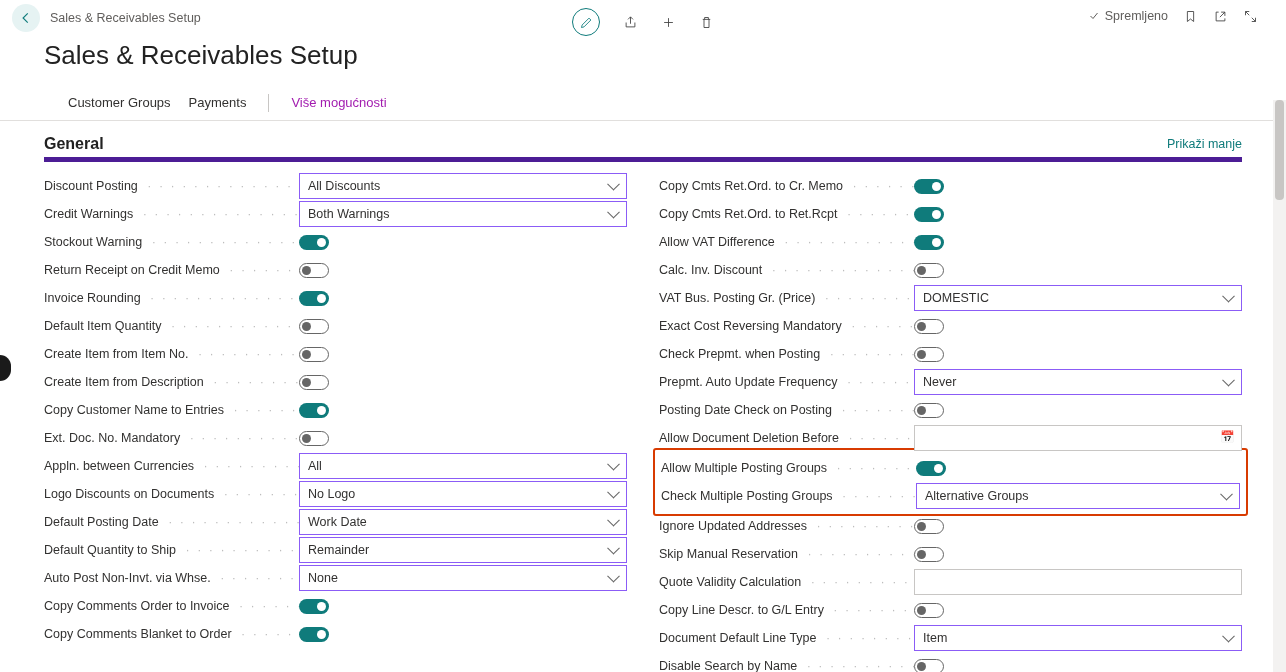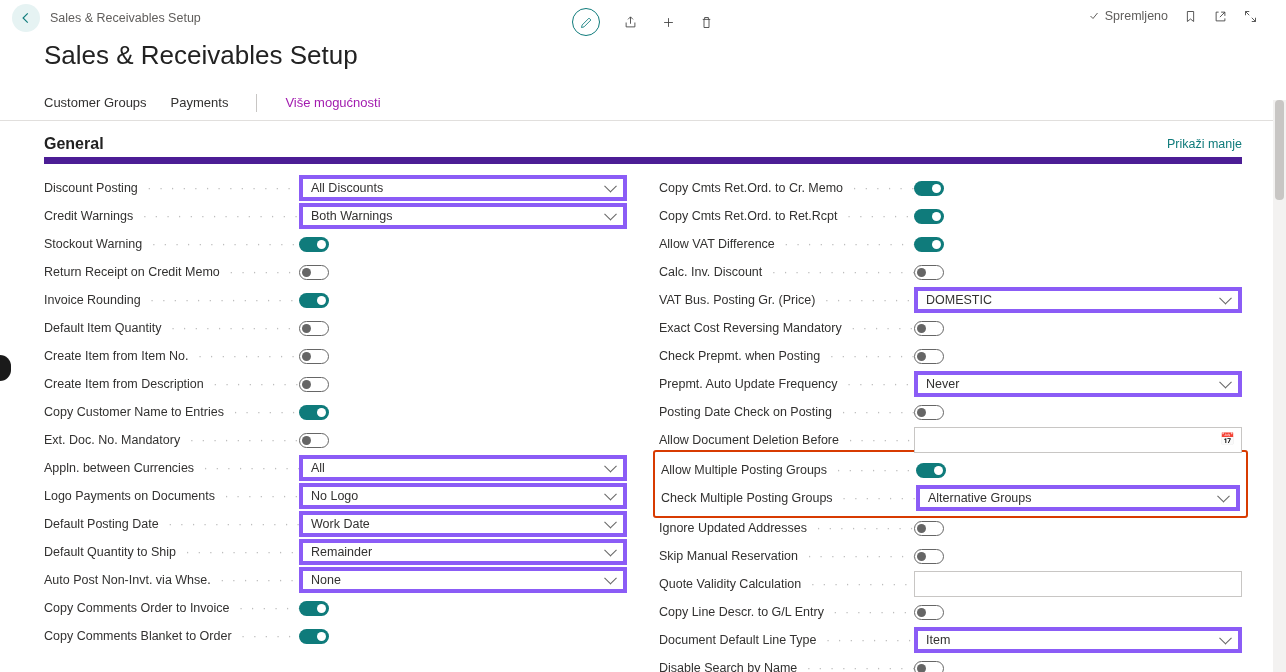--- a/index.html
+++ b/index.html
@@ -17,39 +17,39 @@
 .icon-btn svg, .edit-circle svg { width:15px; height:15px; stroke:#424242; fill:none; stroke-width:1.4; }
 .edit-circle svg { stroke:#0f7b7b; }
 
 .toolbar-right { position:absolute; right:28px; top:8px; display:flex; align-items:center; gap:14px; }
 .saved { color:#605e5c; font-size:12.5px; display:flex; align-items:center; gap:5px; }
 .saved svg { width:12px; height:12px; stroke:#605e5c; fill:none; stroke-width:2; }
 
 .title-block { padding: 4px 0 14px 44px; }
 .page-title { font-size: 26px; font-weight: 400; color: #222; }
 
-.actions-row { display:flex; align-items:center; padding: 0 44px; height:36px; border-bottom:1px solid #e1dfdd; gap:24px; }
+.actions-row { display:flex; align-items:center; padding: 0 68px; height:36px; border-bottom:1px solid #e1dfdd; gap:18px; }
 .action-link { font-size:13px; color:#323130; cursor:pointer; }
 .action-divider { width:1px; height:18px; background:#c8c6c4; margin:0 4px; }
 .more-link { color:#a21caf; }
 
 .section { padding: 14px 44px 0 44px; }
-.section-head { display:flex; justify-content:space-between; align-items:center; border-bottom:7px solid #4c1d95; padding-bottom:4px; margin-bottom:10px; }
+.section-head { display:flex; justify-content:space-between; align-items:center; border-bottom:5px solid #4c1d95; padding-bottom:4px; margin-bottom:10px; }
 .section-title { font-size:16px; font-weight:600; color:#222; }
 .show-less { color:#0f7b7b; font-size:12.5px; cursor:pointer; }
 
 .columns { display:flex; gap:32px; }
 .col { flex:1; }
 
 .field-row { display:flex; align-items:center; height:28px; margin-bottom:0px; }
 .field-label { flex:0 0 255px; font-size:12.5px; color:#323130; white-space:nowrap; overflow:hidden; position:relative; }
 .field-label::after { content: " · · · · · · · · · · · · · · · · · · · · · · · · · · · · · · · · · · · · · · · · · · · · · · · · · · ·"; color:#bdbdbd; letter-spacing:2px; padding-left:4px; }
 .field-control { flex:1; }
 
-.select-ctrl { width:100%; height:26px; border:4px solid #8b5cf6; padding:0 22px 0 8px; font-size:12.5px; color:#323130; background:#fff; position:relative; display:flex; align-items:center; }
+.select-ctrl { width:100%; height:26px; border:1px solid #8b5cf6; padding:0 22px 0 8px; font-size:12.5px; color:#323130; background:#fff; position:relative; display:flex; align-items:center; }
 .select-ctrl::after { content:""; position:absolute; right:8px; top:50%; width:8px; height:8px; border-right:1px solid #666; border-bottom:1px solid #666; transform: translateY(-70%) rotate(45deg); }
 .text-ctrl { width:100%; height:26px; border:1px solid #c8c6c4; padding:0 22px 0 8px; font-size:12.5px; color:#323130; background:#fff; display:flex; align-items:center; position:relative; }
 .text-ctrl.date::after { content:"📅"; position:absolute; right:6px; top:4px; font-size:12px; color:#888; }
 
 .toggle { width:30px; height:15px; border-radius:8px; position:relative; cursor:pointer; }
 .toggle.on { background:#0f7b7b; }
 .toggle.off { background:#fff; border:1px solid #666; }
 .toggle .knob { position:absolute; width:9px; height:9px; border-radius:50%; top:3px; }
 .toggle.on .knob { background:#fff; right:3px; }
 .toggle.off .knob { background:#666; left:2px; top:2px; }
@@ -218,21 +218,21 @@
               </div>
             </div>
           </div>
           <div class="field-row">
             <div class="field-label">Appln. between Currencies</div>
             <div class="field-control">
               <div class="select-ctrl">All</div>
             </div>
           </div>
           <div class="field-row">
-            <div class="field-label">Logo Payments on Documents</div>
+            <div class="field-label">Logo Discounts on Documents</div>
             <div class="field-control">
               <div class="select-ctrl">No Logo</div>
             </div>
           </div>
           <div class="field-row">
             <div class="field-label">Default Posting Date</div>
             <div class="field-control">
               <div class="select-ctrl">Work Date</div>
             </div>
           </div>

